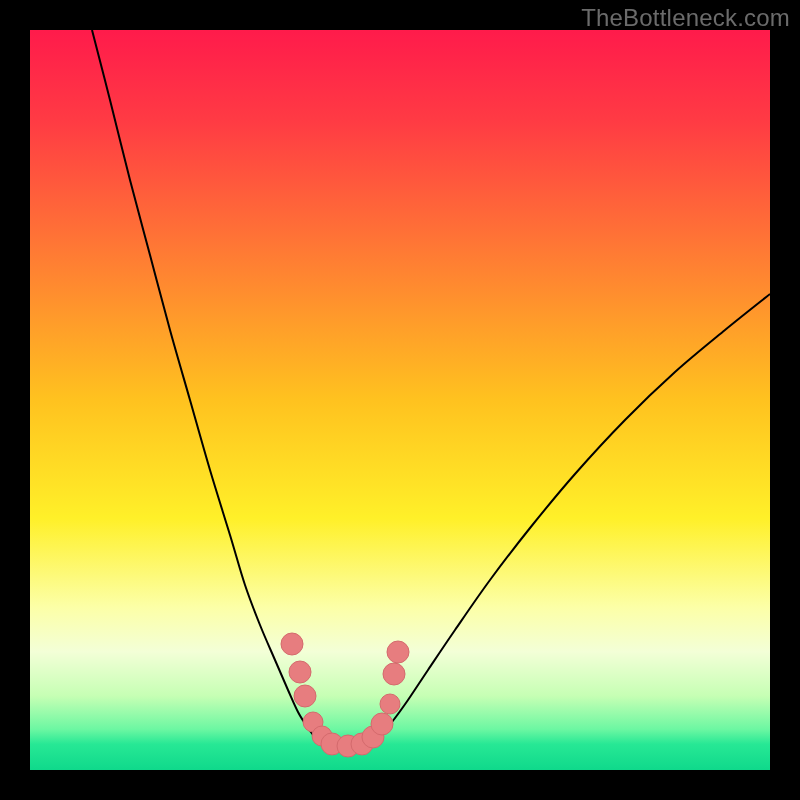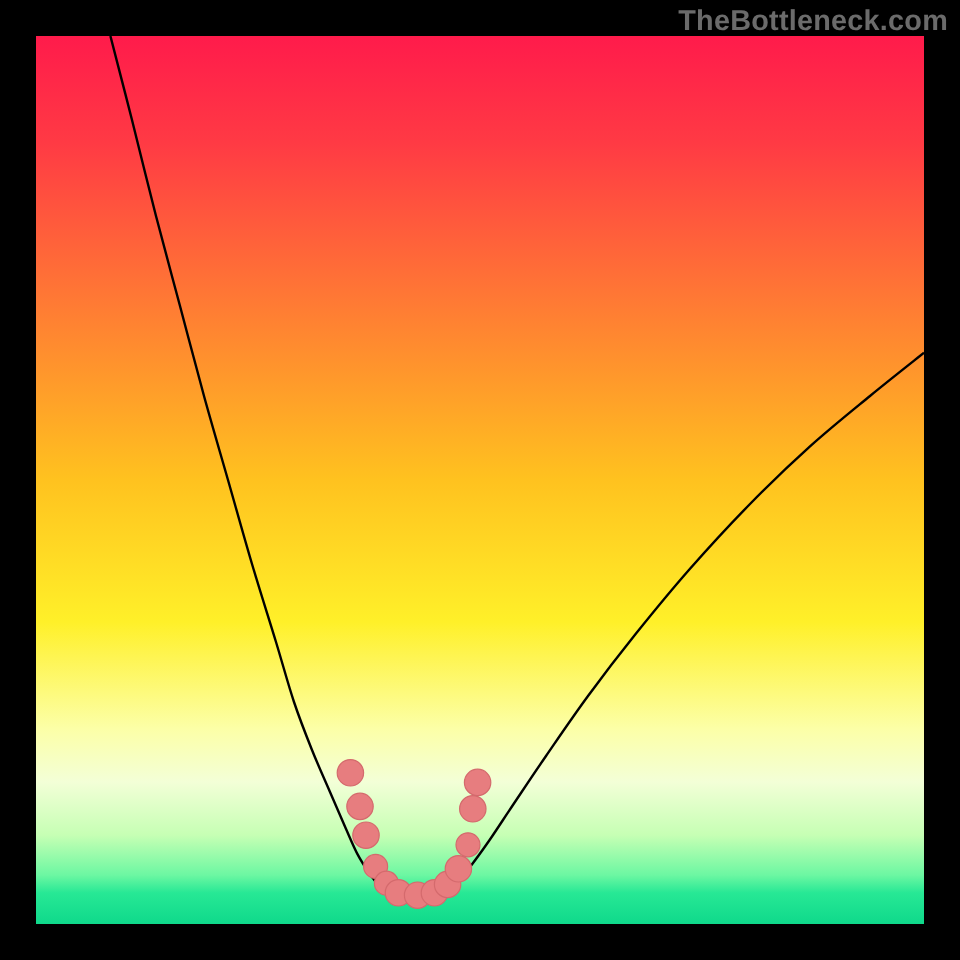--- a/index.html
+++ b/index.html
@@ -27,21 +27,21 @@
   .gradient {
     position: absolute;
     inset: 0;
   }
   .watermark {
     position: absolute;
     top: 4px;
     right: 10px;
     color: #6b6b6b;
     font-size: 24px;
-    font-weight: 700;
+    font-weight: 400;
     letter-spacing: 0.2px;
     user-select: none;
   }
   svg.curves {
     position: absolute;
     inset: 0;
   }
 </style>
 </head>
 <body>

